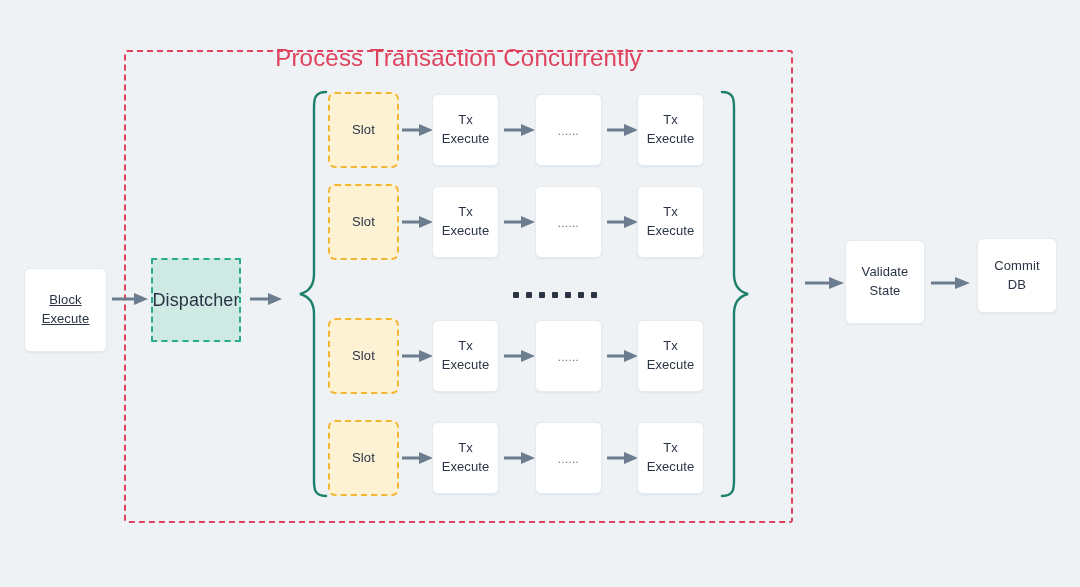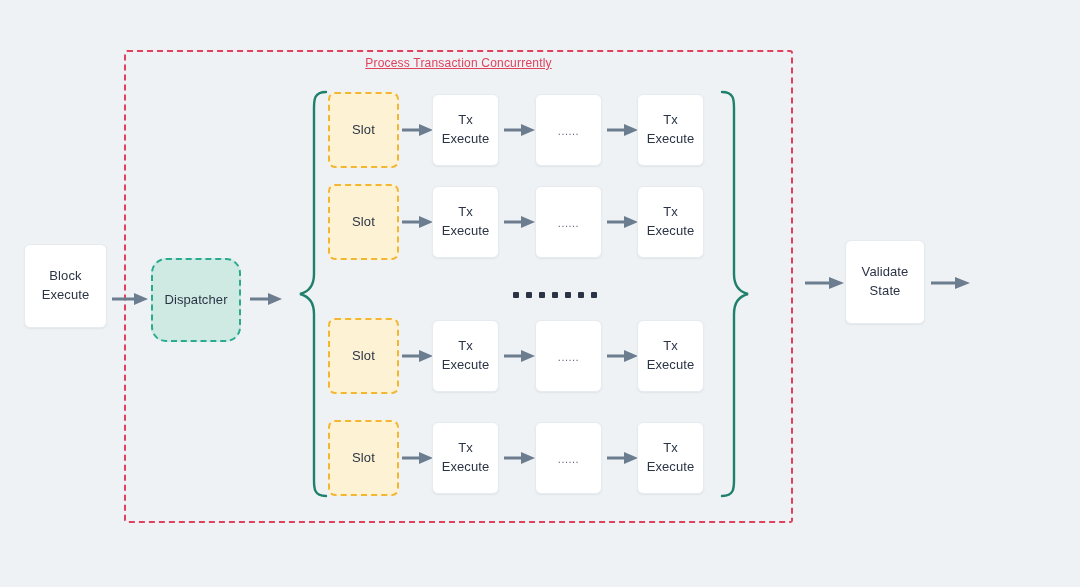--- a/index.html
+++ b/index.html
@@ -30,40 +30,39 @@
   }
   .slot{
     background:#fdf2d3;
     border:2px dashed #f2b632;
     border-radius:7px;
     font-size:13px;
   }
   .dispatcher{
     background:#cfeae3;
     border:2px dashed #2aab8f;
-    border-radius:15px;
-    font-size:13px;
+    border-radius:1px;
+    font-size:18px;
   }
 
   
   #region{
     position:absolute;
     left:124px;top:50px;width:669px;height:473px;
     border:2px dashed #e0415d;
     border-radius:3px;
     box-sizing:border-box;
   }
   #region-title{
     position:absolute;
-    left:124px;top:56px;width:669px;
+    left:124px;top:44px;width:669px;
     text-align:center;
     color:#e0415d;
-    font-size:12px;
+    font-size:24px;
     letter-spacing:.2px;
-    text-decoration:underline;
   }
 
   
   .arrow{position:absolute;}
 
   
   .ellipsis-mid{
     position:absolute;
     display:flex;gap:7px;align-items:center;
   }
@@ -78,21 +77,21 @@
   .brace{position:absolute;}
 </style>
 </head>
 <body>
 
 <div id="stage">
 
   <div id="region"></div>
   <div id="region-title">Process Transaction Concurrently</div>
 
-  <div class="box wbox" style="left:24px;top:244px;width:83px;height:84px;">
+  <div class="box wbox" style="left:24px;top:268px;width:83px;height:84px;text-decoration:underline;">
     <div style="display:flex;flex-direction:column;">
       <span>Block</span>
       <span>Execute</span>
     </div>
   </div>
 
   <svg class="arrow" style="left:110px;top:288px;" width="42" height="22">
     <g fill="#6b7d8f" stroke="#6b7d8f">
       <line x1="2" y1="11" x2="26" y2="11" stroke-width="3"></line>
       <polygon points="24,5 38,11 24,17" stroke="none"></polygon>
@@ -290,14 +289,20 @@
     </div>
   </div>
 
   <svg class="arrow" style="left:929px;top:272px;" width="46" height="22">
     <g fill="#6b7d8f" stroke="#6b7d8f">
       <line x1="2" y1="11" x2="28" y2="11" stroke-width="3"></line>
       <polygon points="26,5 41,11 26,17" stroke="none"></polygon>
     </g>
   </svg>
 
+  <div class="box wbox" style="left:977px;top:238px;width:80px;height:75px;">
+    <div style="display:flex;flex-direction:column;">
+      <span>Commit</span>
+      <span>DB</span>
+    </div>
+  </div>
 
 </div>
 
 </body></html>

